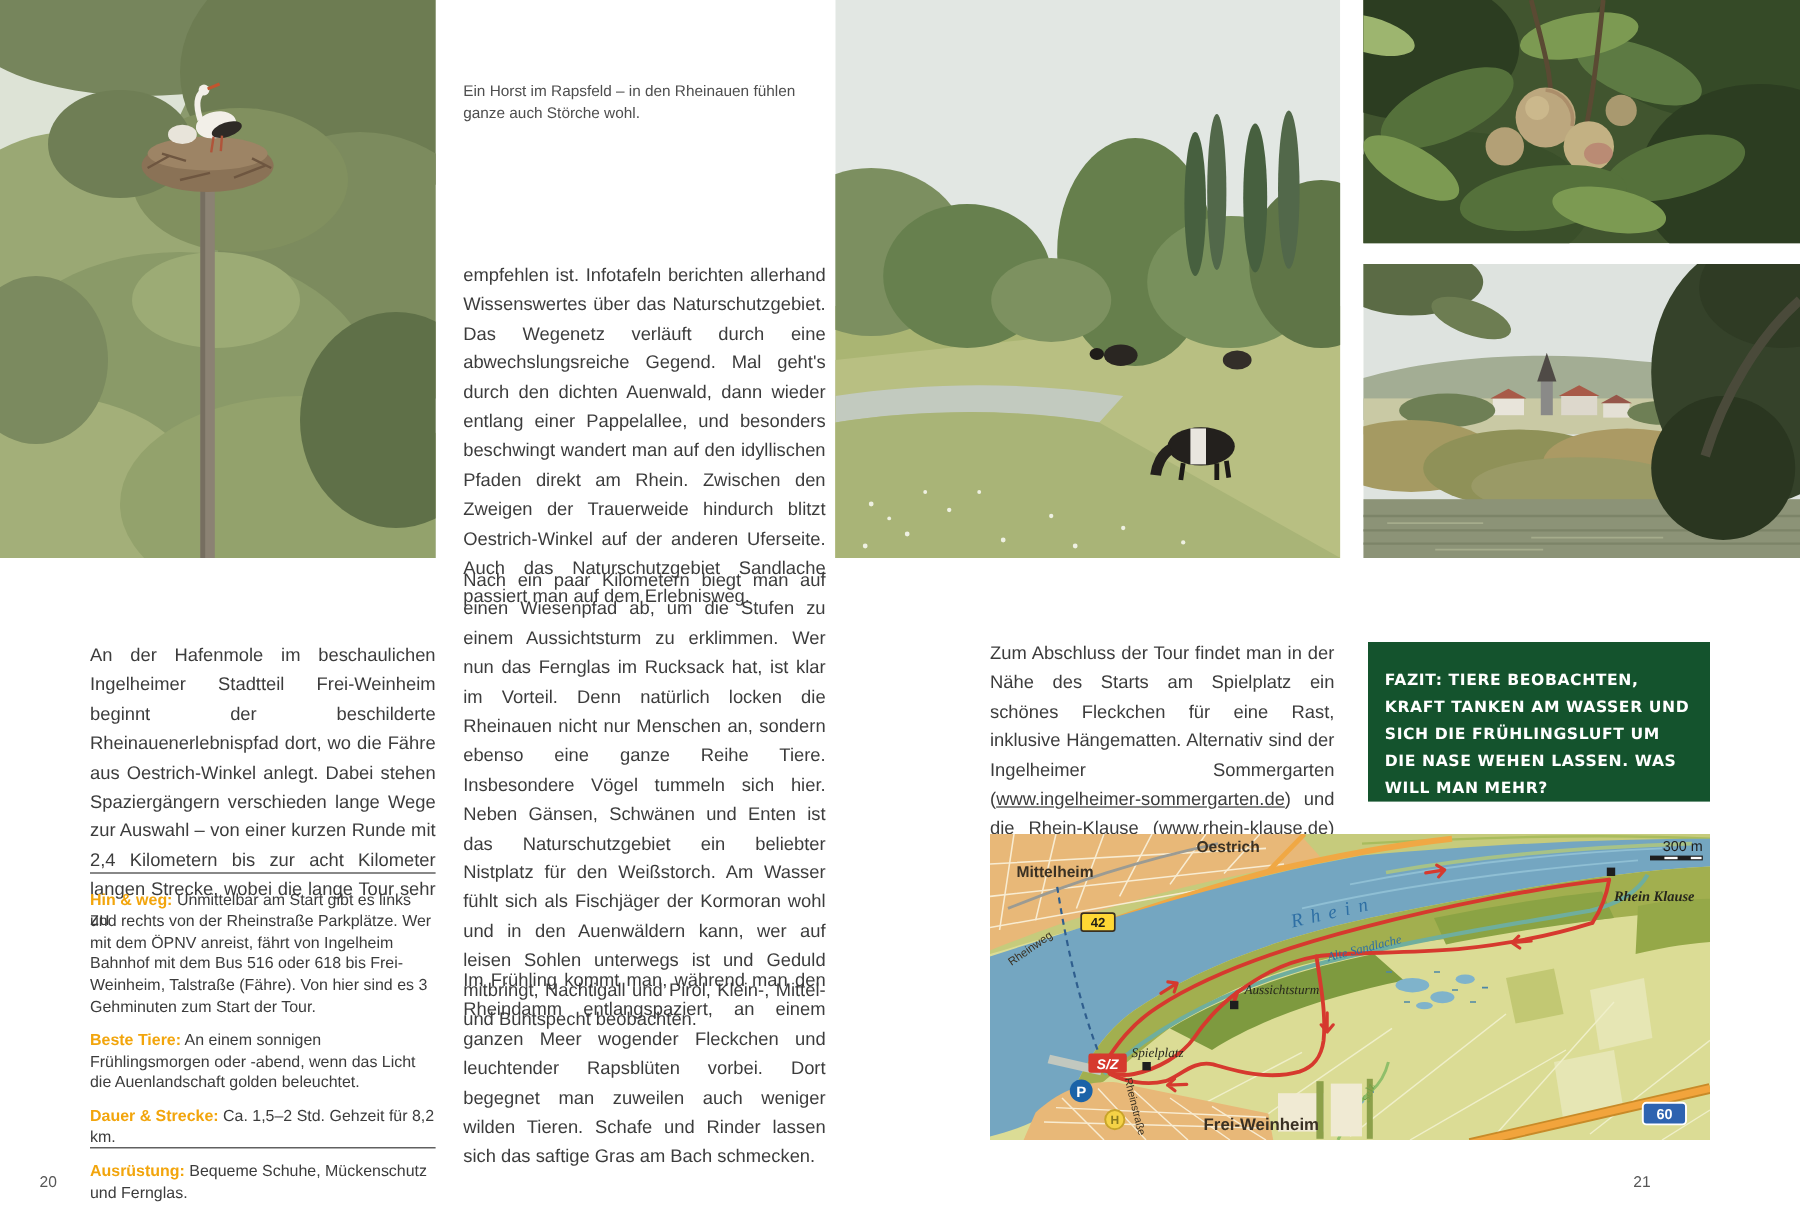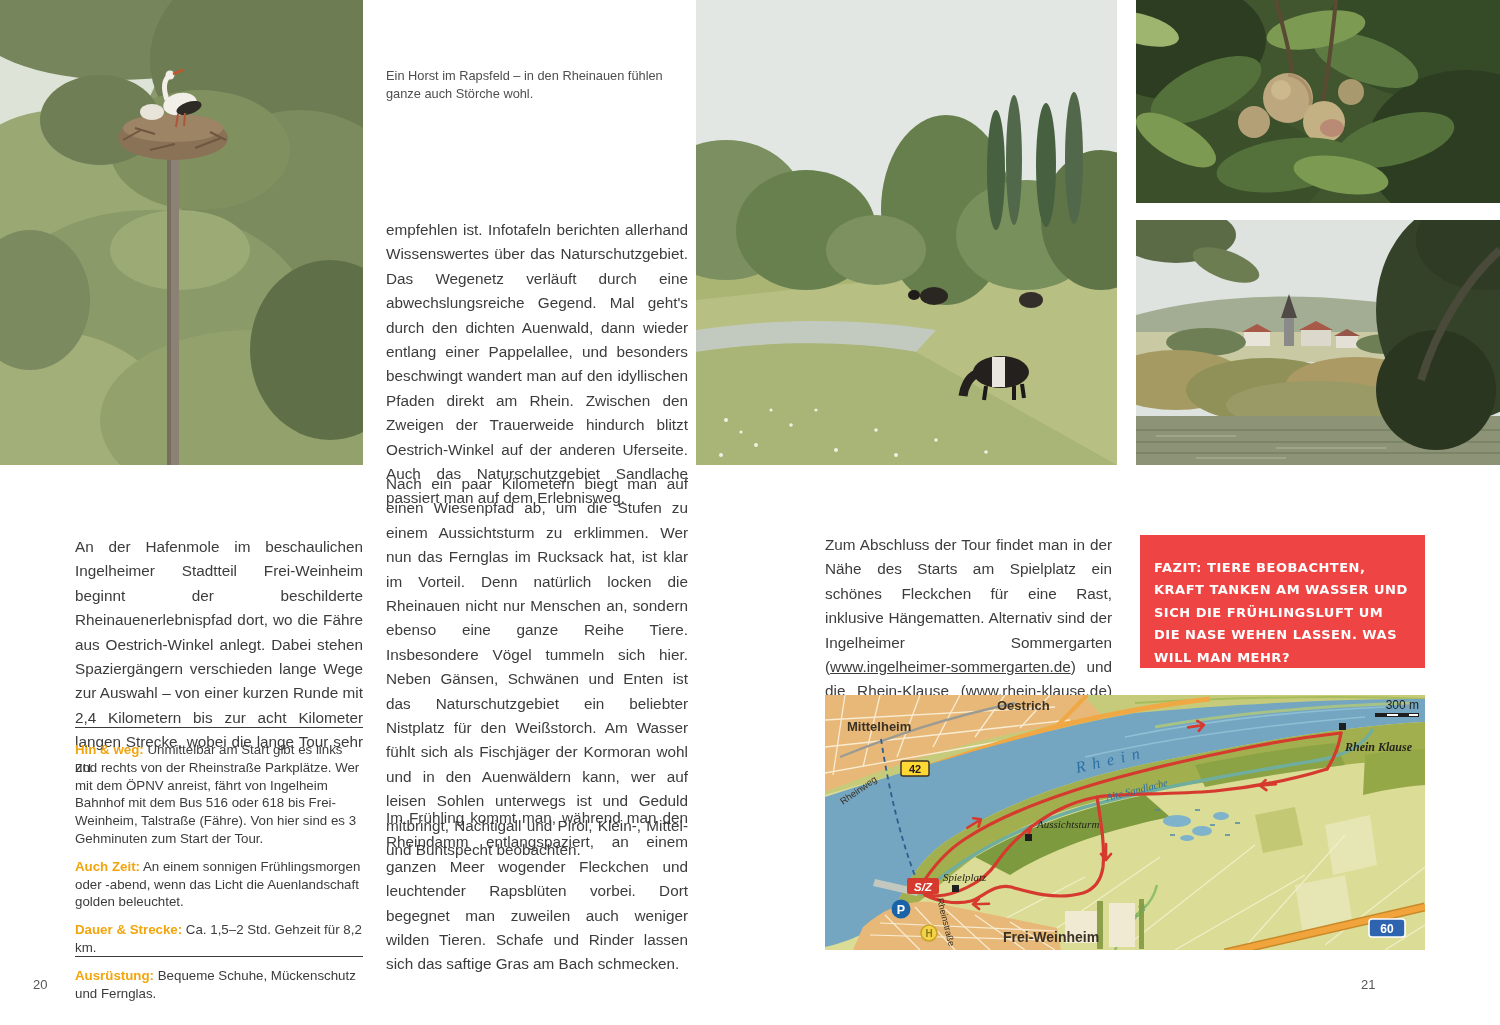--- a/index.html
+++ b/index.html
@@ -7,21 +7,21 @@
     font-family:"Liberation Sans",sans-serif;color:#3c3c3c;overflow:hidden;}
   .photo{position:absolute;overflow:hidden;}
   .photo svg{display:block;}
   .body-text{position:absolute;font-size:15.3px;line-height:24.4px;text-align:justify;
     color:#3c3c3c;hyphens:auto;-webkit-hyphens:auto;}
   .caption{position:absolute;font-size:12.8px;line-height:17.5px;color:#4e4e4e;}
   .info{position:absolute;font-size:13.3px;line-height:17.8px;color:#3c3c3c;}
   .info p{margin:0 0 10px 0;}
   .info .lbl{color:#f2a50c;font-weight:bold;}
   .rule{position:absolute;border-top:1.5px solid #3a3a3a;height:0;}
-  .fazit{position:absolute;background:#ef4444;color:#ffffff;font-weight:bold;
+  .fazit{position:absolute;background:#14532d;color:#ffffff;font-weight:bold;
     font-family:"DejaVu Sans",sans-serif;font-size:13px;line-height:22.4px;
     letter-spacing:0.5px;padding:22px 14px;box-sizing:border-box;}
   .pagenum{position:absolute;font-size:13px;color:#565656;}
   .closing a,.closing .link{text-decoration:underline;color:#3c3c3c;cursor:pointer;}
   .mapbox{position:absolute;}
   .map-label-bold{font-weight:bold;font-size:13px;fill:#3a3124;font-family:"Liberation Sans",sans-serif;}
   .map-label-it{font-style:italic;font-size:11px;fill:#26261c;font-family:"Liberation Serif",serif;}
   .map-water-label{font-style:italic;fill:#2e6fa4;font-family:"Liberation Serif",serif;}
 </style>
 </head>
@@ -169,21 +169,21 @@
       </g>
     </svg>
   </div>
 
   <div class="body-text" style="left:75px;top:535px;width:288px;">An der Hafenmole im beschaulichen Ingelheimer Stadtteil Frei-Weinheim beginnt der beschilderte Rheinauenerlebnispfad dort, wo die Fähre aus Oestrich-Winkel anlegt. Dabei stehen Spaziergängern verschieden lange Wege zur Auswahl – von einer kurzen Runde mit 2,4 Kilometern bis zur acht Kilometer langen Strecke, wobei die lange Tour sehr zu</div>
 
   <div class="rule" style="left:75px;top:727px;width:288px;"></div>
 
   <div class="info" style="left:75px;top:741px;width:288px;">
     <p><span class="lbl">Hin &amp; weg:</span><span> Unmittelbar am Start gibt es links und rechts von der Rheinstraße Parkplätze. Wer mit dem ÖPNV anreist, fährt von Ingelheim Bahnhof mit dem Bus 516 oder 618 bis Frei-Weinheim, Talstraße (Fähre). Von hier sind es 3 Gehminuten zum Start der Tour.</span></p>
-    <p><span class="lbl">Auch Zeit:</span><span> An einem sonnigen Frühlingsmorgen oder -abend, wenn das Licht die Auenlandschaft golden beleuchtet.</span></p>
+    <p><span class="lbl">Beste Tiere:</span><span> An einem sonnigen Frühlingsmorgen oder -abend, wenn das Licht die Auenlandschaft golden beleuchtet.</span></p>
     <p><span class="lbl">Dauer &amp; Strecke:</span><span> Ca. 1,5–2 Std. Gehzeit für 8,2 km.</span></p>
     <p><span class="lbl">Ausrüstung:</span><span> Bequeme Schuhe, Mückenschutz und Fernglas.</span></p>
   </div>
 
   <div class="rule" style="left:75px;top:956px;width:288px;"></div>
 
   <div class="pagenum" style="left:33px;top:977px;">20</div>
 
   <div class="caption" style="left:386px;top:67px;width:300px;">Ein Horst im Rapsfeld – in den Rheinauen fühlen ganze auch Störche wohl.</div>
 

